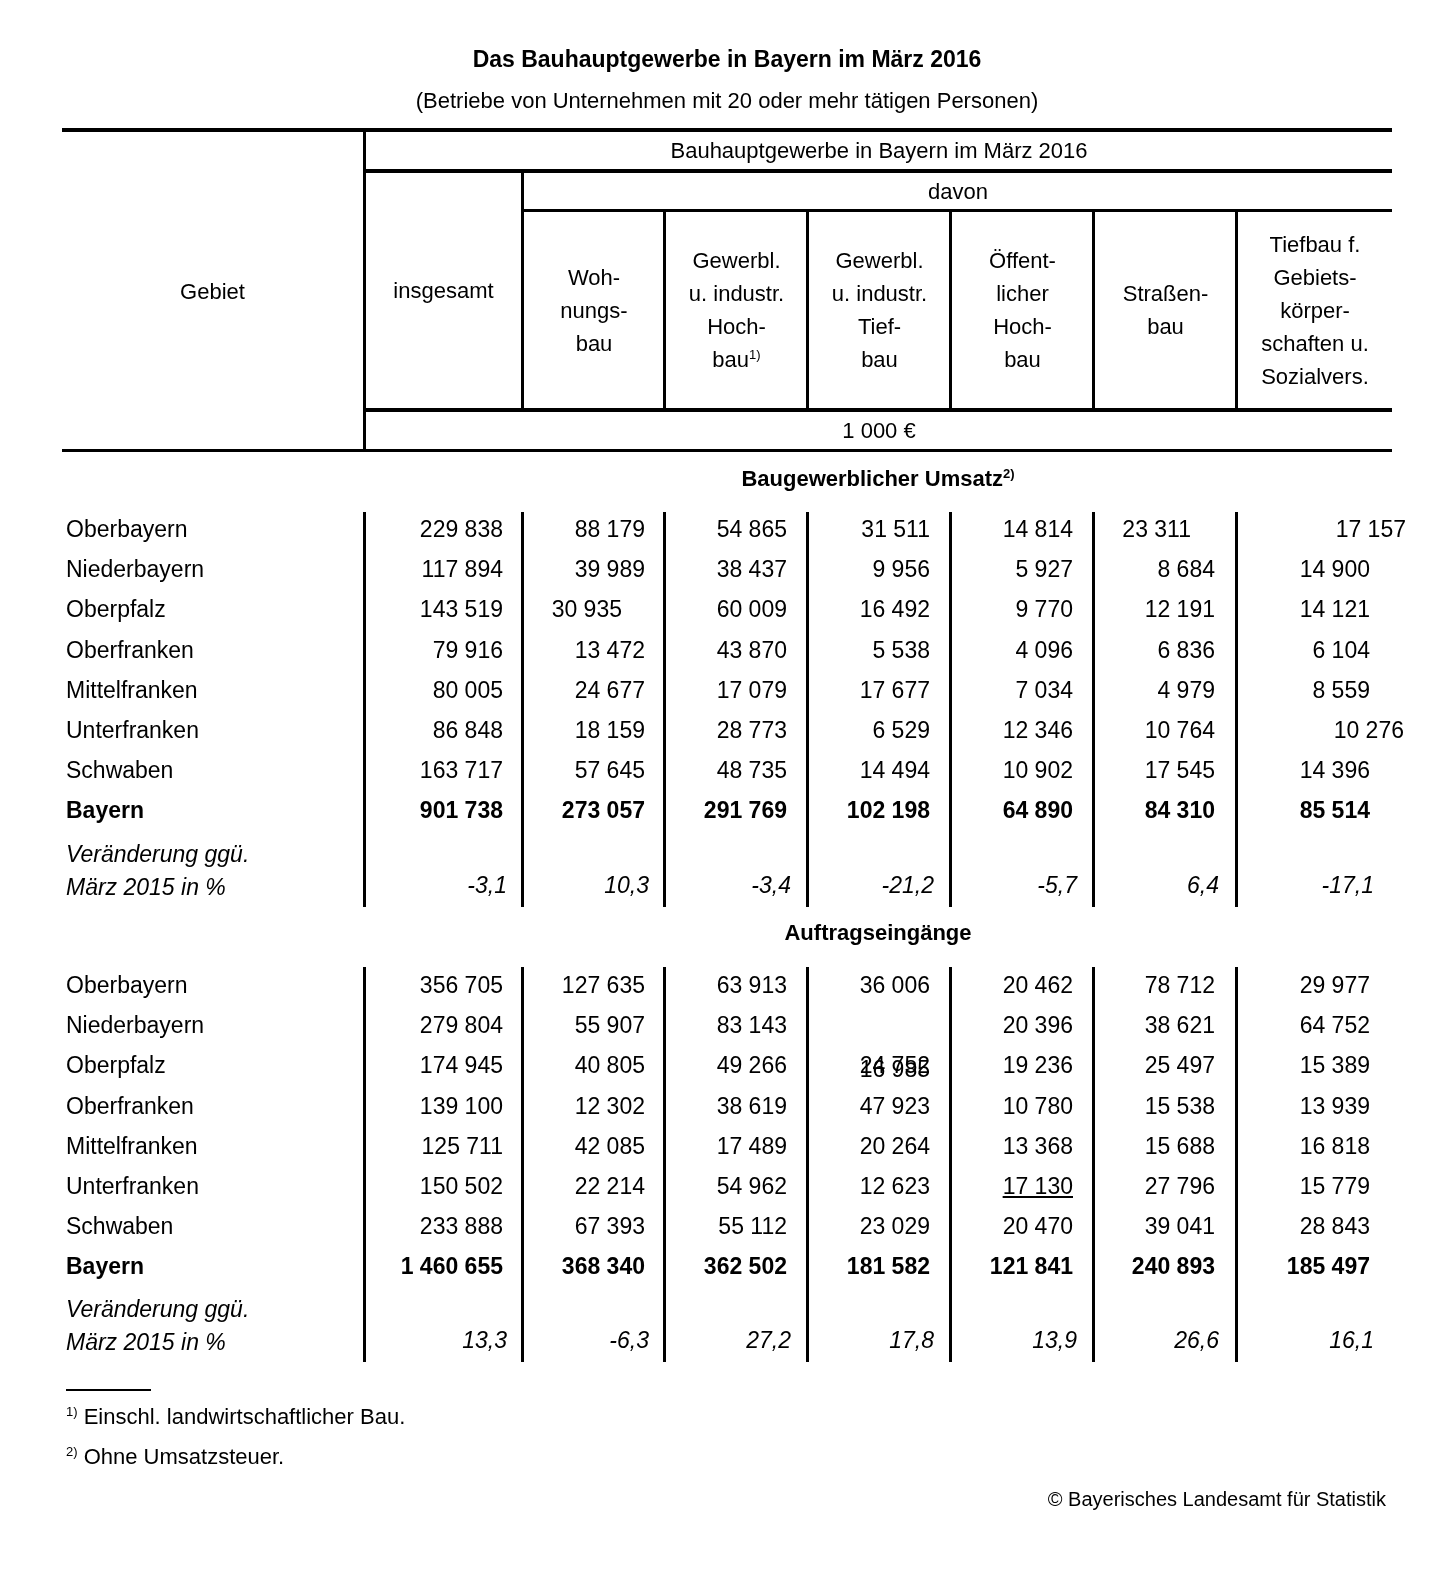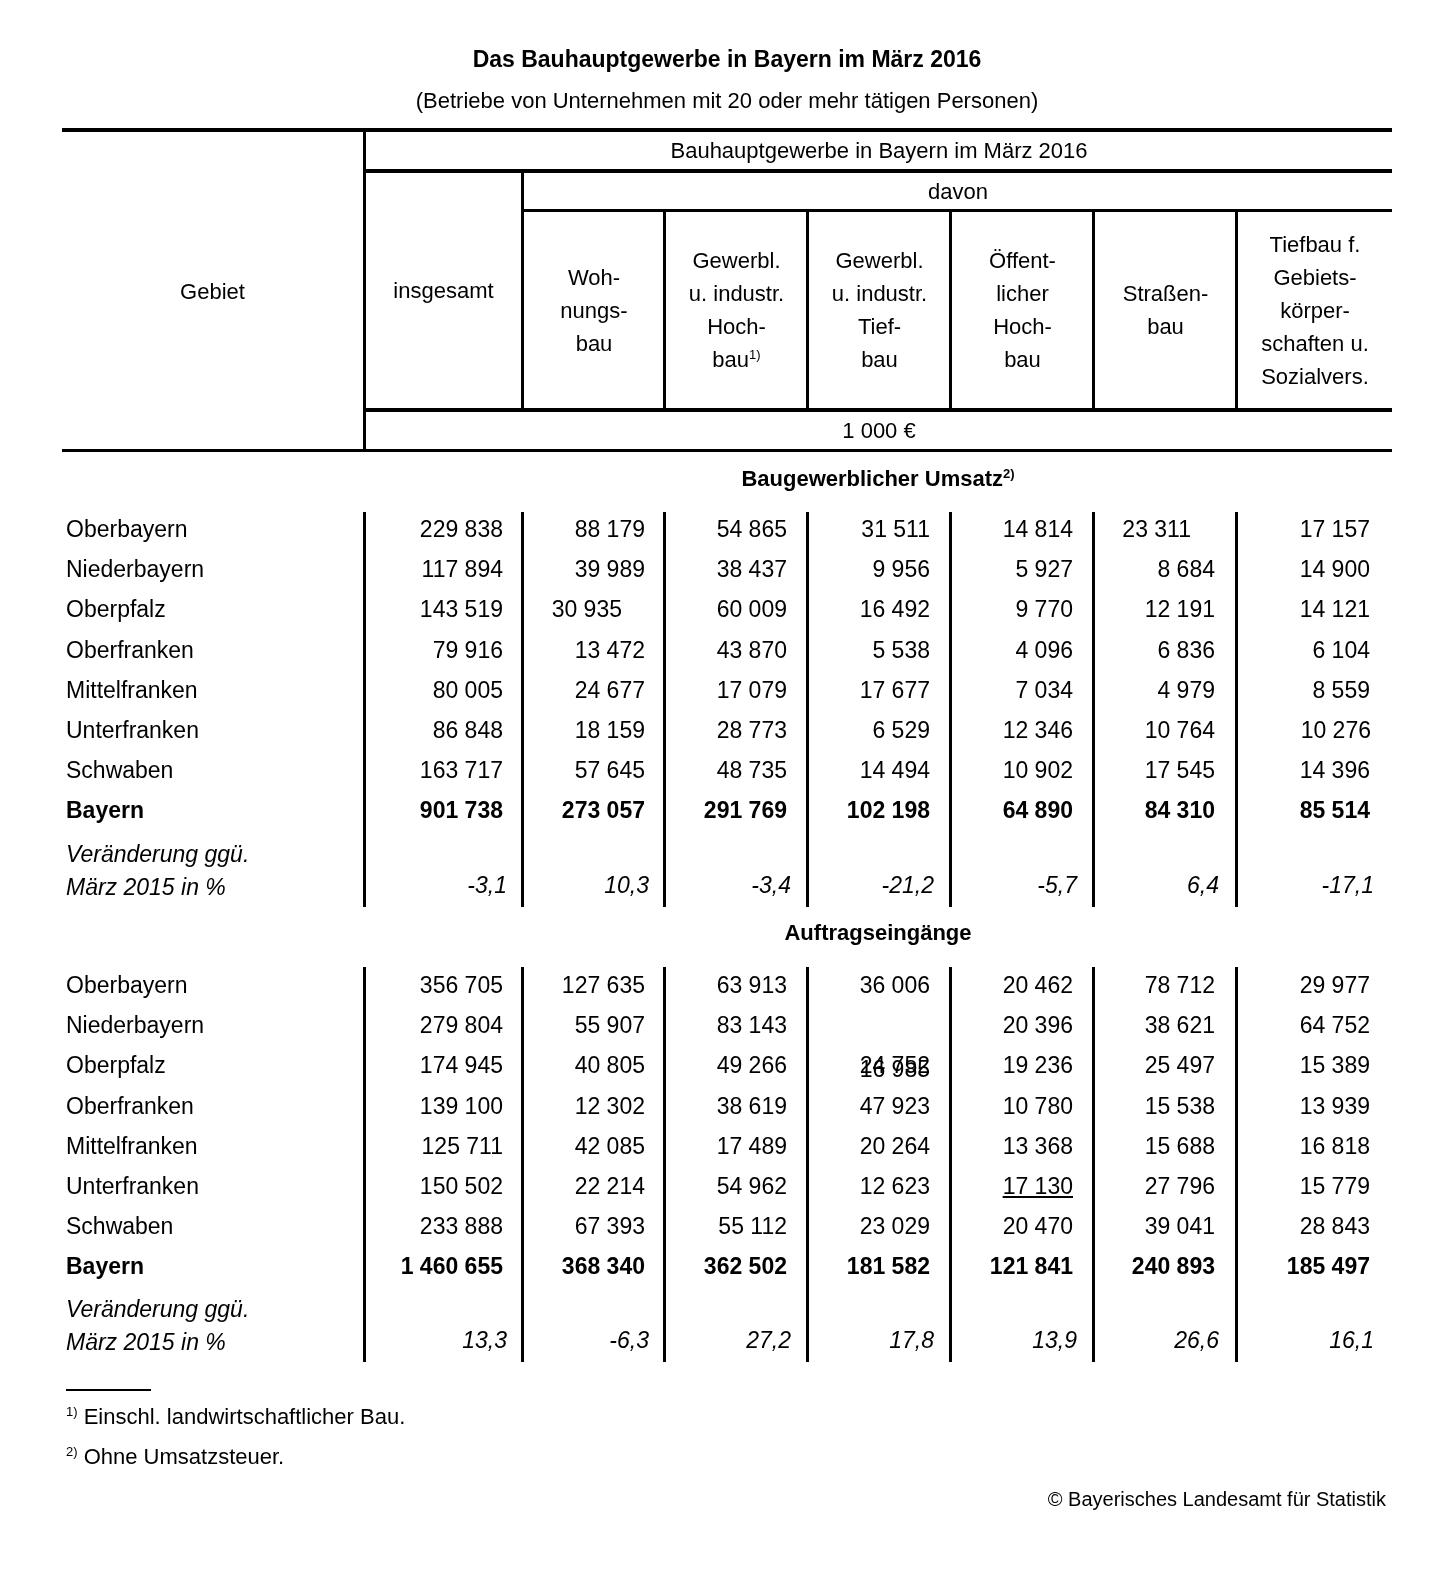--- a/index.html
+++ b/index.html
@@ -110,21 +110,21 @@
     <div class="vline" style="left: 1092px; top: 512px; height: 395px;"></div>
     <div class="vline" style="left: 1235px; top: 512px; height: 395px;"></div>
     <div class="row" style="top: 516px;">
       <span class="lbl">Oberbayern</span>
       <span class="cell" style="left: 366px; width: 137px;">229 838</span>
       <span class="cell" style="left: 524px; width: 121px;">88 179</span>
       <span class="cell" style="left: 666px; width: 121px;">54 865</span>
       <span class="cell" style="left: 809px; width: 121px;">31 511</span>
       <span class="cell" style="left: 952px; width: 121px;">14 814</span>
       <span class="cell" style="left: 1071px; width: 120px;">23 311</span>
-      <span class="cell" style="left: 1238px; width: 132px;">17 157</span>
+      <span class="cell" style="left: 1238px; width: 132px; padding-left: 36px;">17 157</span>
     </div>
     <div class="row" style="top: 556.2px;">
       <span class="lbl">Niederbayern</span>
       <span class="cell" style="left: 366px; width: 137px;">117 894</span>
       <span class="cell" style="left: 524px; width: 121px;">39 989</span>
       <span class="cell" style="left: 666px; width: 121px;">38 437</span>
       <span class="cell" style="left: 809px; width: 121px;">9 956</span>
       <span class="cell" style="left: 952px; width: 121px;">5 927</span>
       <span class="cell" style="left: 1095px; width: 120px;">8 684</span>
       <span class="cell" style="left: 1238px; width: 132px;">14 900</span>
@@ -160,21 +160,21 @@
       <span class="cell" style="left: 1238px; width: 132px;">8 559</span>
     </div>
     <div class="row" style="top: 717px;">
       <span class="lbl">Unterfranken</span>
       <span class="cell" style="left: 366px; width: 137px;">86 848</span>
       <span class="cell" style="left: 524px; width: 121px;">18 159</span>
       <span class="cell" style="left: 666px; width: 121px;">28 773</span>
       <span class="cell" style="left: 809px; width: 121px;">6 529</span>
       <span class="cell" style="left: 952px; width: 121px;">12 346</span>
       <span class="cell" style="left: 1095px; width: 120px;">10 764</span>
-      <span class="cell" style="left: 1239px; width: 132px;">10 276</span>
+      <span class="cell" style="left: 1272px; width: 132px;">10 276</span>
     </div>
     <div class="row" style="top: 757.2px;">
       <span class="lbl">Schwaben</span>
       <span class="cell" style="left: 366px; width: 137px;">163 717</span>
       <span class="cell" style="left: 524px; width: 121px;">57 645</span>
       <span class="cell" style="left: 666px; width: 121px;">48 735</span>
       <span class="cell" style="left: 809px; width: 121px;">14 494</span>
       <span class="cell" style="left: 952px; width: 121px;">10 902</span>
       <span class="cell" style="left: 1095px; width: 120px;">17 545</span>
       <span class="cell" style="left: 1238px; width: 132px;">14 396</span>

